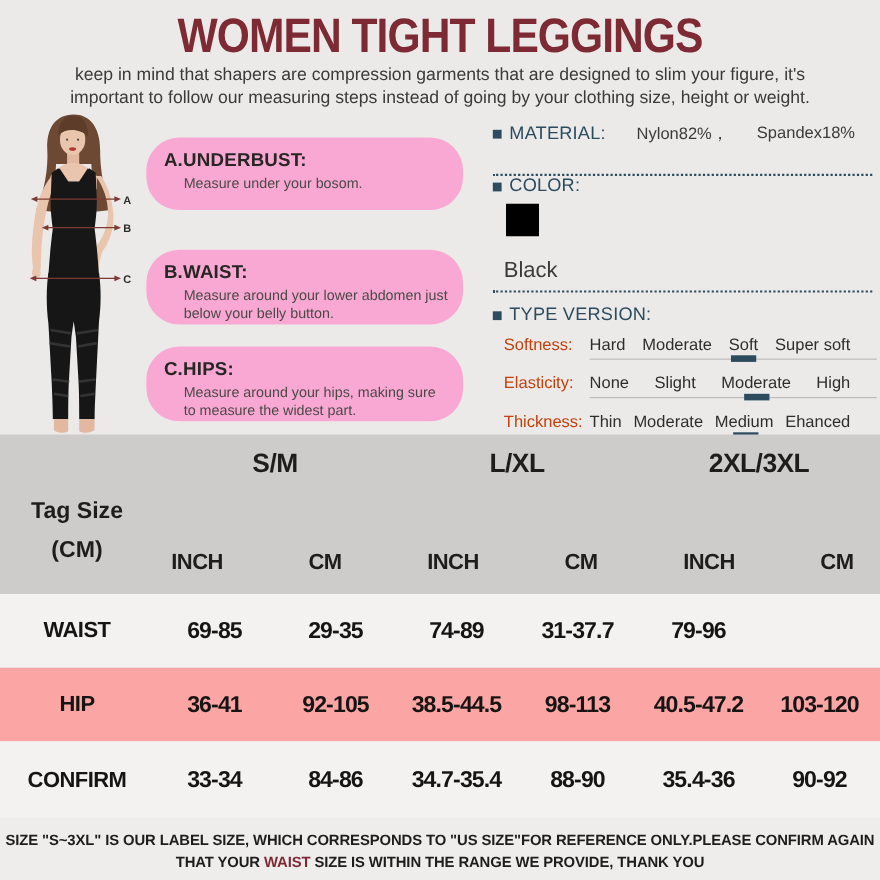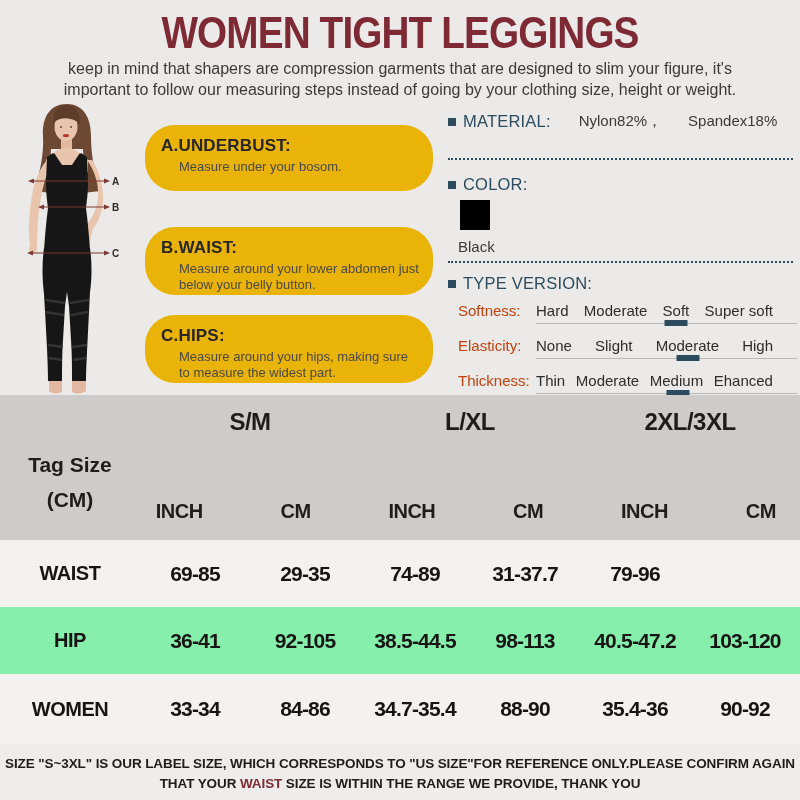--- a/index.html
+++ b/index.html
@@ -14,41 +14,41 @@
   .subtitle { position:absolute; top:58px; left:0; width:100%; text-align:center;
               font-size:16px; line-height:21px; color:#3b3a38; }
 
   
   .model { position:absolute; left:0; top:100px; width:135px; height:295px; }
   .model svg { width:100%; height:100%; display:block; }
   .marker-label { font-size:10px; font-weight:bold; fill:#2e2d2b; }
 
   
   .steps { position:absolute; left:133px; top:100px; width:290px; height:295px; }
-  .step { position:absolute; left:12px; width:288px; height:66px; background:#eab308;
+  .step { position:absolute; left:0; width:288px; height:66px; background:#f9a8d4;
           border-radius:30px; padding:11px 14px 8px 16px; }
   .step-0 { top:25px; }
   .step-1 { top:127px; height:68px; }
   .step-2 { top:215px; height:68px; }
   .step-title { font-size:17px; font-weight:bold; color:#272624; letter-spacing:0.2px; }
   .step-desc { font-size:13px; color:#4a4947; margin:3px 0 0 18px; max-width:252px; line-height:16px; }
 
   
   .rightcol { position:absolute; left:448px; top:100px; width:347px; }
   .sec-head { display:flex; align-items:center; gap:7px; }
   .bullet { width:8px; height:8px; background:#2c4b5e; flex:0 0 auto; }
   .sec-label { font-size:16.5px; font-weight:normal; color:#2c4b5e; letter-spacing:0.2px; }
   .mat-row { display:flex; align-items:center; margin-top:12px; }
   .mat-values { display:flex; margin-left:28px; gap:26px; font-size:15px; color:#3b3a38; }
   .divider { border-bottom:2px dotted #2c4b5e; width:345px; }
   .div1 { margin-top:27px; }
   .div2 { margin-top:6px; }
-  .color-head { margin-top:15px; }
+  .color-head { margin-top:0; }
   .swatch { margin:6px 0 0 12px; display:block; }
-  .swatch-name { font-size:15px; color:#3b3a38; margin:8px 0 0 10px; }
+  .swatch-name { font-size:20px; color:#3b3a38; margin:20px 0 0 10px; }
   .type-head { margin-top:11px; }
   .scale-row { display:flex; margin-top:9px; align-items:flex-start; }
   .scale-label { width:88px; font-size:15px; color:#c2410c; padding-left:10px; flex:0 0 auto; }
   .scale-options { position:relative; flex:1; padding:0 22px 9px 0; display:flex;
                    justify-content:space-between; font-size:15px; color:#2e2d2b; }
   .scale-line { position:absolute; left:0; right:-2px; bottom:4px; border-top:1.5px solid #bab8b6; }
   .scale-marker { position:absolute; bottom:2px; width:23px; height:6px; background:#2c4b5e; transform:translateX(-50%); }
   .m0 { left:54%; } .m1 { left:58.5%; } .m2 { left:55%; }
 
   
@@ -58,21 +58,21 @@
             flex-direction:column; align-items:center; justify-content:center; gap:11px;
             font-size:21px; font-weight:bold; color:#1e1d1c; }
   .groups { position:absolute; left:140px; top:13px; right:0; display:grid;
             grid-template-columns:repeat(3,1fr); }
   .group { text-align:center; font-size:24px; font-weight:bold; color:#1e1d1c; letter-spacing:-0.5px; }
   .subs { position:absolute; left:140px; bottom:17px; right:0; display:grid;
           grid-template-columns:repeat(6,1fr);gap:38px; }
   .sub { text-align:center; font-size:20px; font-weight:bold; color:#1e1d1c; letter-spacing:-0.5px; }
   .trow { display:grid; grid-template-columns:140px repeat(6,1fr); align-items:center; height:67px; }
   .trow-0, .trow-2 { background:#f3f2f1; }
-  .trow-1 { background:#86efac; }
+  .trow-1 { background:#fca5a5; }
   .trow-2 { height:70px; }
   .rlabel { text-align:center; font-size:20px; font-weight:bold; color:#161514; letter-spacing:-0.5px; }
   .rval { text-align:center; font-size:21px; font-weight:bold; color:#161514; letter-spacing:-0.8px; }
 
   
   .footer { position:absolute; left:0; top:744px; width:800px; height:56px; background:#eeedec;
             text-align:center; padding-top:10px; font-size:13.5px; font-weight:bold;
             color:#1e1d1c; line-height:20px; letter-spacing:-0.1px; }
   .hl { color:#7e2a35; }
 </style>
@@ -259,21 +259,21 @@
     <div class="trow trow-1">
       <div class="rlabel">HIP</div>
       <div class="rval">36-41</div>
       <div class="rval">92-105</div>
       <div class="rval">38.5-44.5</div>
       <div class="rval">98-113</div>
       <div class="rval">40.5-47.2</div>
       <div class="rval">103-120</div>
     </div>
     <div class="trow trow-2">
-      <div class="rlabel">WOMEN</div>
+      <div class="rlabel">CONFIRM</div>
       <div class="rval">33-34</div>
       <div class="rval">84-86</div>
       <div class="rval">34.7-35.4</div>
       <div class="rval">88-90</div>
       <div class="rval">35.4-36</div>
       <div class="rval">90-92</div>
     </div>
   </div>
 
   <div class="footer">

